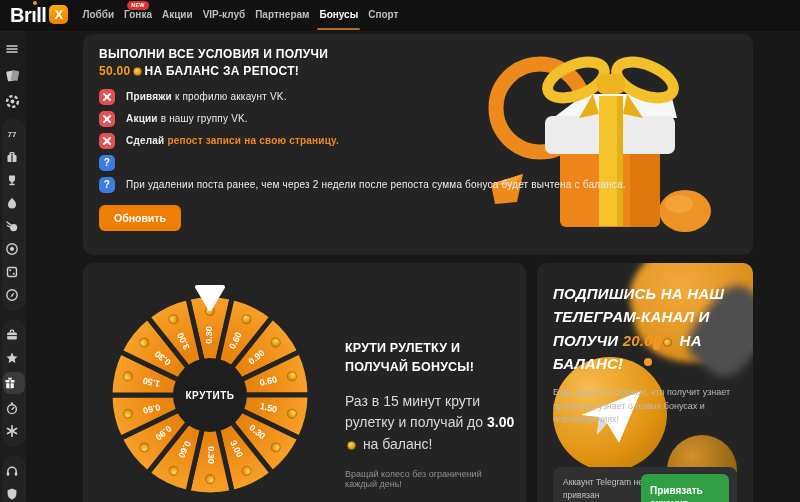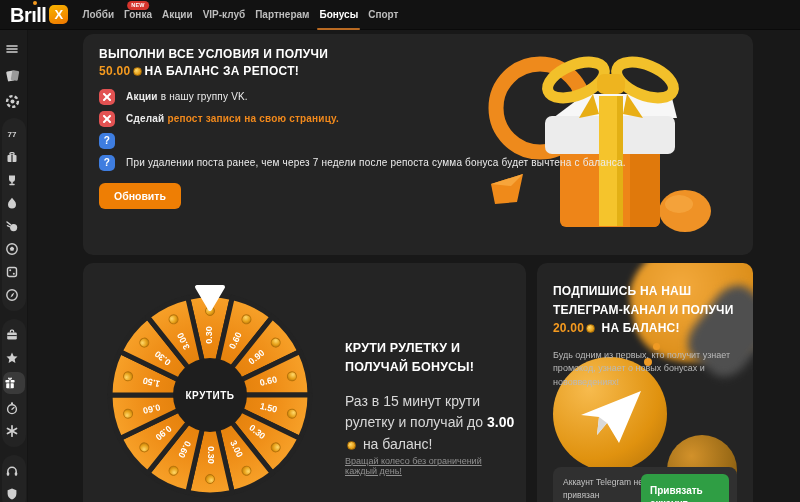--- a/index.html
+++ b/index.html
@@ -56,26 +56,26 @@
                padding:7px 15px;font-size:10.5px;font-weight:700;cursor:pointer;font-family:inherit;}
   .gift-deco{position:absolute;right:15px;top:2px;width:265px;height:215px;z-index:1;pointer-events:none;}
 
   
   .card-wheel{left:55px;top:233px;width:443px;height:290px;}
   .wheel-svg{position:absolute;left:10px;top:4px;}
   .wheel-text{position:absolute;left:262px;top:76px;width:170px;}
   .wt-title{color:#fff;font-size:12.5px;font-weight:800;line-height:1.5;letter-spacing:.2px;}
   .wt-desc{margin-top:14px;font-size:14px;line-height:1.55;color:#d8d8d8;}
   .wt-desc .b{font-weight:800;color:#fff;}
-  .wt-note{font-size:9px;color:#909090;text-decoration:underline;}
+  .wt-note{margin-top:13px;font-size:9px;color:#909090;}
 
   
   .card-tg{left:509px;top:233px;width:216px;height:290px;overflow:hidden;}
   .tg-content{position:relative;z-index:2;padding:19px 16px 0;}
-  .tg-title{color:#fff;font-size:12px;font-weight:800;line-height:1.55;letter-spacing:.2px;}
+  .tg-title{color:#fff;font-size:15px;font-weight:800;line-height:1.55;letter-spacing:.2px;font-style:italic;}
   .tg-desc{margin-top:11px;font-size:9px;line-height:1.5;color:#b9b9b9;}
   .tg-bar{position:absolute;z-index:3;left:16px;width:184px;top:204px;height:70px;background:#303030;
           border-radius:8px;padding:9px 10px;box-sizing:border-box;}
   .tg-status{font-size:8.5px;color:#c4c4c4;width:84px;line-height:1.5;}
   .btn-link{position:absolute;right:8px;top:7px;width:88px;height:46px;background:#2f9e44;border:none;border-radius:6px;
             color:#fff;font-size:10px;font-weight:700;text-align:left;padding:7px 9px;line-height:1.35;
             cursor:pointer;font-family:inherit;box-sizing:border-box;}
   .tg-deco{position:absolute;z-index:1;pointer-events:none;}
   .tg-blob1{right:-28px;top:-24px;width:150px;height:120px;border-radius:42%;transform:rotate(-12deg);
             background:radial-gradient(circle at 35% 35%,#f3a93c,#d88a14 70%,#c57a0e);filter:blur(3px);}
@@ -268,39 +268,50 @@
         <div class="tasks">
           <div class="task-row">
             <span class="task-ico x">
                 <svg width="8" height="8" viewBox="0 0 8 8">
                   <g stroke="#fff" stroke-width="2" stroke-linecap="round">
                     <line x1="1" y1="1" x2="7" y2="7"></line>
                     <line x1="7" y1="1" x2="1" y2="7"></line>
                   </g>
                 </svg>
               </span>
+            <span class="task-text"><span class="b">Привяжи</span><span> к профилю аккаунт VK.</span></span>
+          </div>
+          <div class="task-row">
+            <span class="task-ico x">
+                <svg width="8" height="8" viewBox="0 0 8 8">
+                  <g stroke="#fff" stroke-width="2" stroke-linecap="round">
+                    <line x1="1" y1="1" x2="7" y2="7"></line>
+                    <line x1="7" y1="1" x2="1" y2="7"></line>
+                  </g>
+                </svg>
+              </span>
             <span class="task-text"><span class="b">Акции</span><span> в нашу группу VK.</span></span>
           </div>
           <div class="task-row">
             <span class="task-ico x">
                 <svg width="8" height="8" viewBox="0 0 8 8">
                   <g stroke="#fff" stroke-width="2" stroke-linecap="round">
                     <line x1="1" y1="1" x2="7" y2="7"></line>
                     <line x1="7" y1="1" x2="1" y2="7"></line>
                   </g>
                 </svg>
               </span>
             <span class="task-text"><span class="b">Сделай</span><span class="accent"> репост записи на свою страницу.</span></span>
           </div>
           <div class="task-row">
             <span class="task-ico q">?</span>
           </div>
           <div class="task-row">
             <span class="task-ico q">?</span>
-            <span class="task-text"><span>При удалении поста ранее, чем через 7 недели после репоста сумма бонуса будет вычтена с баланса.</span></span>
+            <span class="task-text"><span>При удалении поста ранее, чем через 2 недели после репоста сумма бонуса будет вычтена с баланса.</span></span>
           </div>
         </div>
         <button class="btn-refresh">Обновить</button>
       </div>
     </div>
 
     <div class="card card-wheel">
       <svg class="wheel-svg" width="235" height="270" viewBox="0 0 235 270">
         <defs>
           <radialGradient id="segGrad" gradientUnits="userSpaceOnUse" cx="117" cy="128" r="100">

